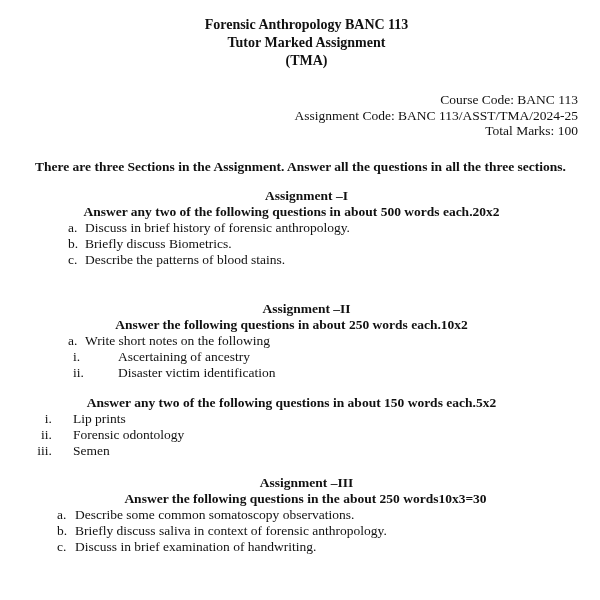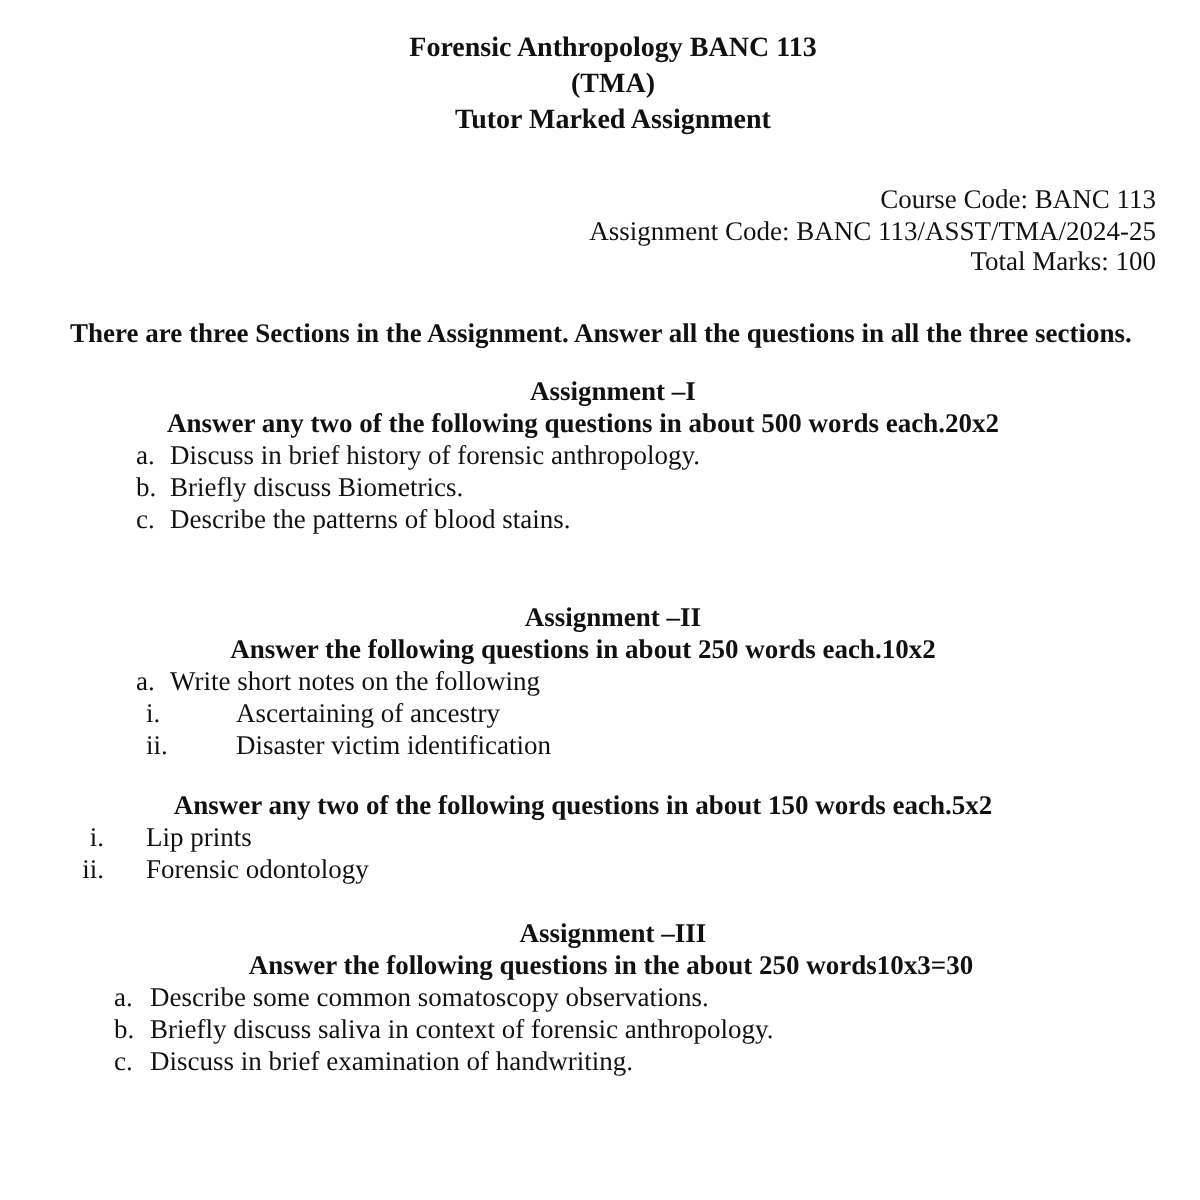--- a/index.html
+++ b/index.html
@@ -78,22 +78,22 @@
   }
   .item.roman-right .item-text { margin-left: 21px; }
 </style>
 </head>
 <body>
 
 <div class="page">
 
   <div class="title-block">
     <div>Forensic Anthropology BANC 113</div>
+    <div>Tutor Marked Assignment</div>
     <div>(TMA)</div>
-    <div>Tutor Marked Assignment</div>
   </div>
 
   <div class="meta-block">
     <div>Course Code: BANC 113</div>
     <div>Assignment Code: BANC 113/ASST/TMA/2024-25</div>
     <div>Total Marks: 100</div>
   </div>
 
   <div class="instructions">There are three Sections in the Assignment. Answer all the questions in all the three sections.</div>
 
@@ -138,20 +138,24 @@
     <span class="marks">5x2</span>
   </div>
   <div class="item roman-right">
     <span class="marker">i.</span>
     <span class="item-text">Lip prints</span>
   </div>
   <div class="item roman-right">
     <span class="marker">ii.</span>
     <span class="item-text">Forensic odontology</span>
   </div>
+  <div class="item roman-right">
+    <span class="marker">iii.</span>
+    <span class="item-text">Semen</span>
+  </div>
 
   <div class="section-heading mt-a3">Assignment –III</div>
   <div class="directive-row indented">
     <span class="directive-text">Answer the following questions in the about 250 words</span>
     <span class="marks flush">10x3=30</span>
   </div>
   <div class="item alpha3">
     <span class="marker">a.</span>
     <span class="item-text">Describe some common somatoscopy observations.</span>
   </div>

